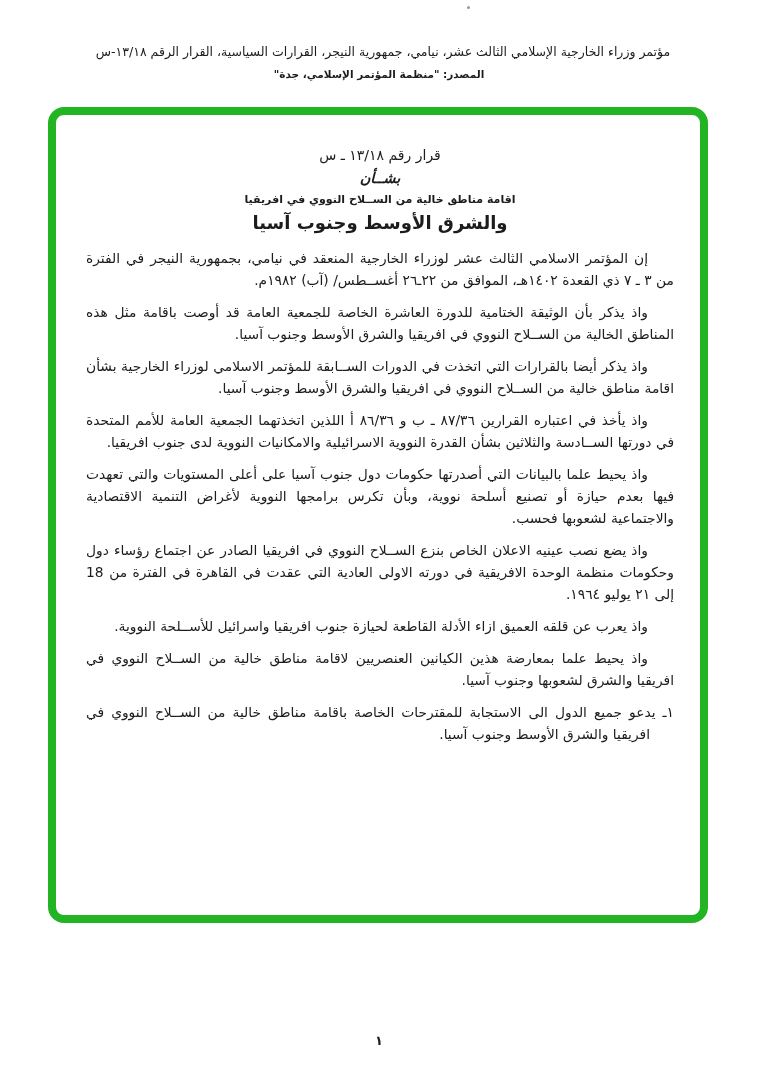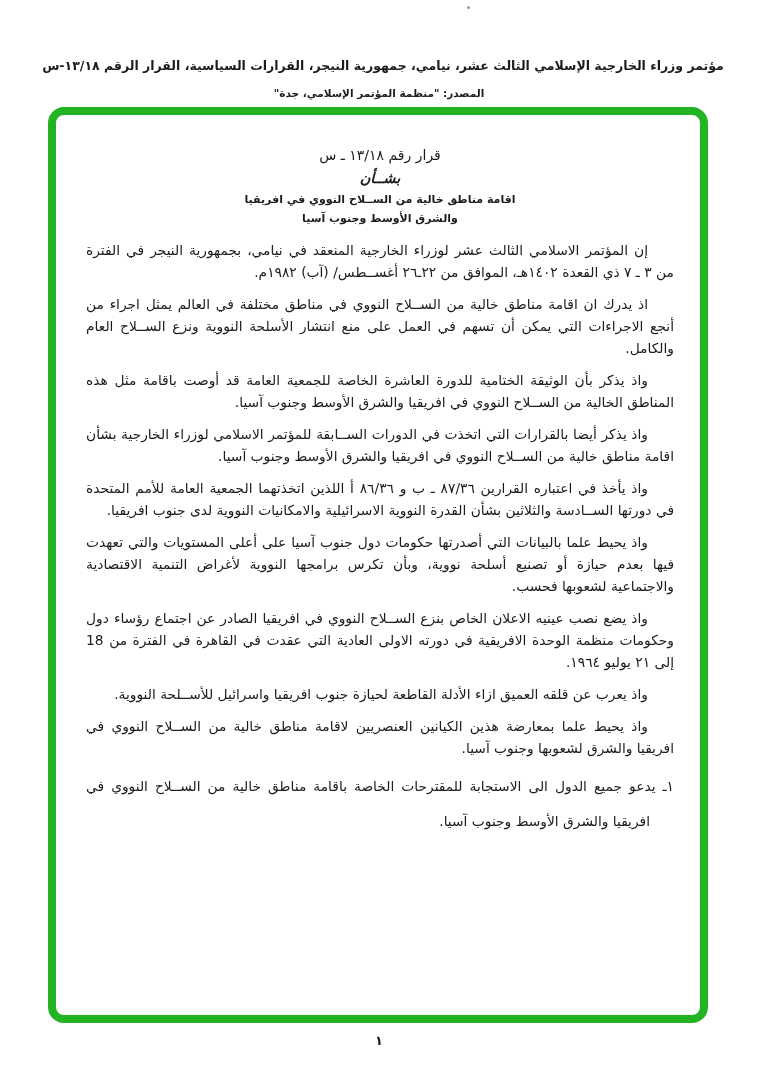--- a/index.html
+++ b/index.html
@@ -27,36 +27,36 @@
   .header {
     position: absolute;
     top: 44px;
     left: 0;
     right: 0;
     text-align: center;
     direction: rtl;
   }
   .header-line1 {
     font-size: 12.5px;
-    font-weight: bold;
+    font-weight: normal;
     letter-spacing: 0;
-    margin: 14px;
+    margin: 0;
     padding-left: 8px;
   }
   .header-line2 {
     font-size: 10.5px;
     font-weight: bold;
     margin: 9px 0 0 0;
   }
   .frame {
     position: absolute;
     left: 48px;
     top: 107px;
     width: 660px;
-    height: 916px;
+    height: 816px;
     box-sizing: border-box;
     border: 8px solid #22b422;
     border-radius: 16px;
     padding: 26px 26px 0 30px;
     direction: rtl;
     overflow: hidden;
     background: #ffffff;
   }
   .title-block {
     text-align: center;
@@ -72,34 +72,34 @@
     font-weight: bold;
     margin: 0 0 7px 0;
     font-style: italic;
   }
   .title-line3 {
     font-size: 11px;
     font-weight: bold;
     margin: 0 0 6px 0;
   }
   .title-line4 {
-    font-size: 11px;
+    font-size: 18px;
     font-weight: bold;
     margin: 0;
   }
   p.para {
     font-size: 13.8px;
     line-height: 22px;
     text-align: justify;
     text-indent: 26px;
     margin: 0 0 10px 0;
   }
   .num-item {
     font-size: 13.8px;
-    line-height: 35px;
+    line-height: 22px;
     text-align: justify;
     padding-right: 24px;
     text-indent: -24px;
     margin: 2px 0 0 0;
   }
   .num-item .item-number {
     display: inline;
   }
   .page-num {
     position: absolute;
@@ -124,21 +124,20 @@
 
 <div class="frame">
   <div class="title-block">
     <p class="title-line1">قرار رقم ١٣/١٨ ـ س</p>
     <p class="title-line2">بشــأن</p>
     <p class="title-line3">اقامة مناطق خالية من الســلاح النووي في افريقيا</p>
     <p class="title-line4">والشرق الأوسط وجنوب آسيا</p>
   </div>
 
   <p class="para">إن المؤتمر الاسلامي الثالث عشر لوزراء الخارجية المنعقد في نيامي، بجمهورية النيجر في الفترة من ٣ ـ ٧ ذي القعدة ١٤٠٢هـ، الموافق من ٢٢ـ٢٦ أغســطس/ (آب) ١٩٨٢م.</p>
-  <p class="para">اذ يدرك ان اقامة مناطق خالية من الســلاح النووي في مناطق مختلفة في العالم يمثل اجراء من أنجع الاجراءات التي يمكن أن تسهم في العمل على منع انتشار الأسلحة النووية ونزع الســلاح العام والكامل.</p>
   <p class="para">واذ يذكر بأن الوثيقة الختامية للدورة العاشرة الخاصة للجمعية العامة قد أوصت باقامة مثل هذه المناطق الخالية من الســلاح النووي في افريقيا والشرق الأوسط وجنوب آسيا.</p>
   <p class="para">واذ يذكر أيضا بالقرارات التي اتخذت في الدورات الســابقة للمؤتمر الاسلامي لوزراء الخارجية بشأن اقامة مناطق خالية من الســلاح النووي في افريقيا والشرق الأوسط وجنوب آسيا.</p>
   <p class="para">واذ يأخذ في اعتباره القرارين ٨٧/٣٦ ـ ب و ٨٦/٣٦ أ اللذين اتخذتهما الجمعية العامة للأمم المتحدة في دورتها الســادسة والثلاثين بشأن القدرة النووية الاسرائيلية والامكانيات النووية لدى جنوب افريقيا.</p>
   <p class="para">واذ يحيط علما بالبيانات التي أصدرتها حكومات دول جنوب آسيا على أعلى المستويات والتي تعهدت فيها بعدم حيازة أو تصنيع أسلحة نووية، وبأن تكرس برامجها النووية لأغراض التنمية الاقتصادية والاجتماعية لشعوبها فحسب.</p>
   <p class="para">واذ يضع نصب عينيه الاعلان الخاص بنزع الســلاح النووي في افريقيا الصادر عن اجتماع رؤساء دول وحكومات منظمة الوحدة الافريقية في دورته الاولى العادية التي عقدت في القاهرة في الفترة من 18 إلى ٢١ يوليو ١٩٦٤.</p>
   <p class="para">واذ يعرب عن قلقه العميق ازاء الأدلة القاطعة لحيازة جنوب افريقيا واسرائيل للأســلحة النووية.</p>
   <p class="para">واذ يحيط علما بمعارضة هذين الكيانين العنصريين لاقامة مناطق خالية من الســلاح النووي في افريقيا والشرق لشعوبها وجنوب آسيا.</p>
 
   <p class="num-item"><span class="item-number">١ـ</span> <span>يدعو جميع الدول الى الاستجابة للمقترحات الخاصة باقامة مناطق خالية من الســلاح النووي في افريقيا والشرق الأوسط وجنوب آسيا.</span></p>
 </div>

